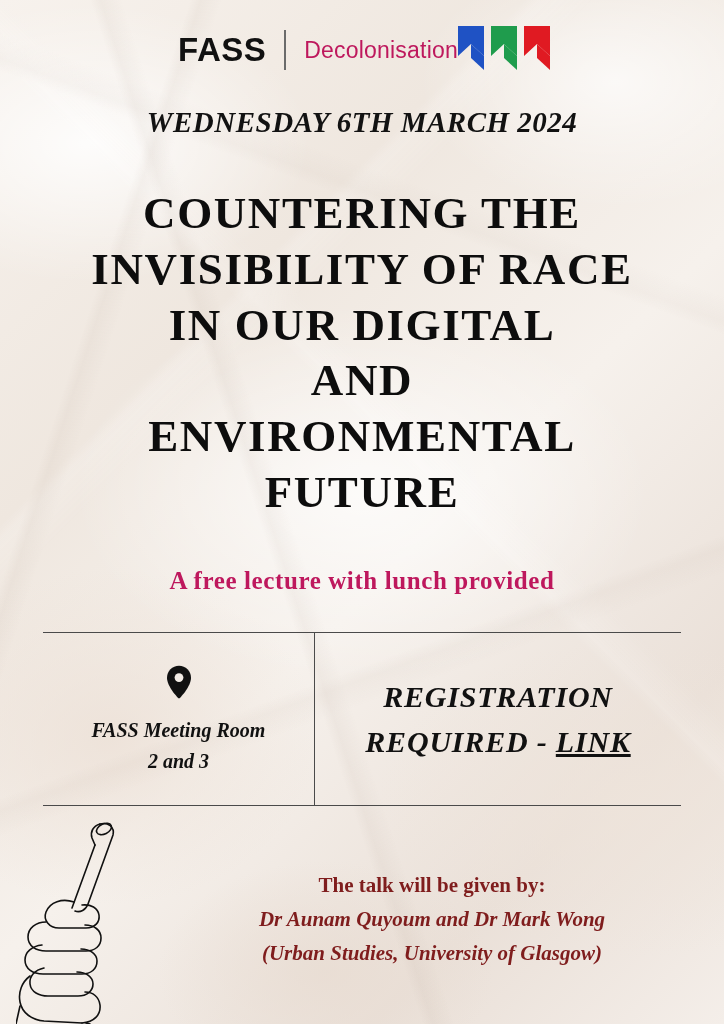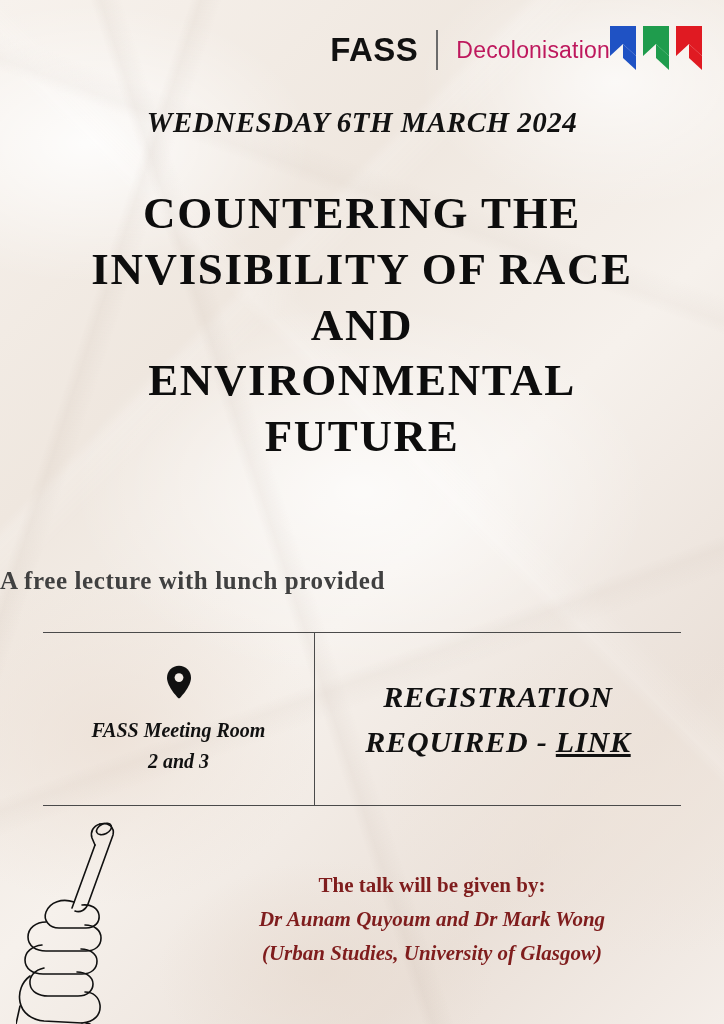--- a/index.html
+++ b/index.html
@@ -50,21 +50,21 @@
 
   
   .header {
     position: absolute;
     top: 20px;
     left: 0;
     right: 0;
     height: 60px;
     display: flex;
     align-items: center;
-    justify-content: flex-end;
+    justify-content: center;
     padding: 0 22px 0 26px;
     box-sizing: border-box;
   }
   .brand {
     display: flex;
     align-items: center;
   }
   .brand-fass {
     font-family: "Liberation Sans", sans-serif;
     font-weight: bold;
@@ -119,25 +119,26 @@
     letter-spacing: 1.6px;
     color: #0d0d0d;
   }
 
   
   .subtitle {
     position: absolute;
     top: 567px;
     left: 0;
     right: 0;
+    text-align: center;
     font-family: "Liberation Serif", serif;
     font-weight: bold;
     font-size: 25px;
     letter-spacing: 0.6px;
-    color: #404040;
+    color: #be185d;
   }
 
   
   .band {
     position: absolute;
     top: 632px;
     left: 43px;
     right: 43px;
     height: 172px;
     border-top: 1px solid #4a4a4a;
@@ -238,20 +239,21 @@
           <polygon points="79,18 92,30 92,44 79,32" fill="#e01a22"></polygon>
         </svg>
       </div>
     </div>
 
     <div class="date-line">WEDNESDAY 6TH MARCH 2024</div>
 
     <div class="title">
       <div>COUNTERING THE</div>
       <div>INVISIBILITY OF RACE</div>
+      <div>IN OUR DIGITAL</div>
       <div>AND</div>
       <div>ENVIRONMENTAL</div>
       <div>FUTURE</div>
     </div>
 
     <div class="subtitle">A free lecture with lunch provided</div>
 
     <div class="band">
       <div class="band-left">
         <span class="pin-icon">

